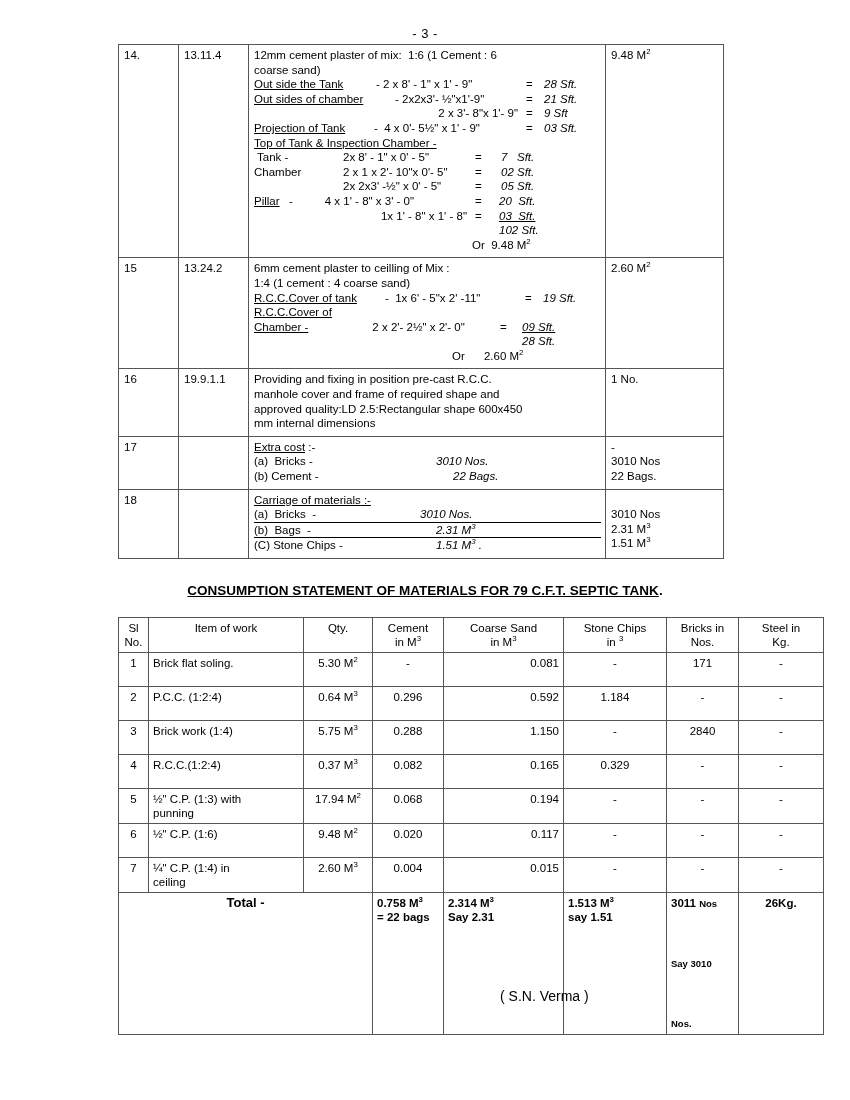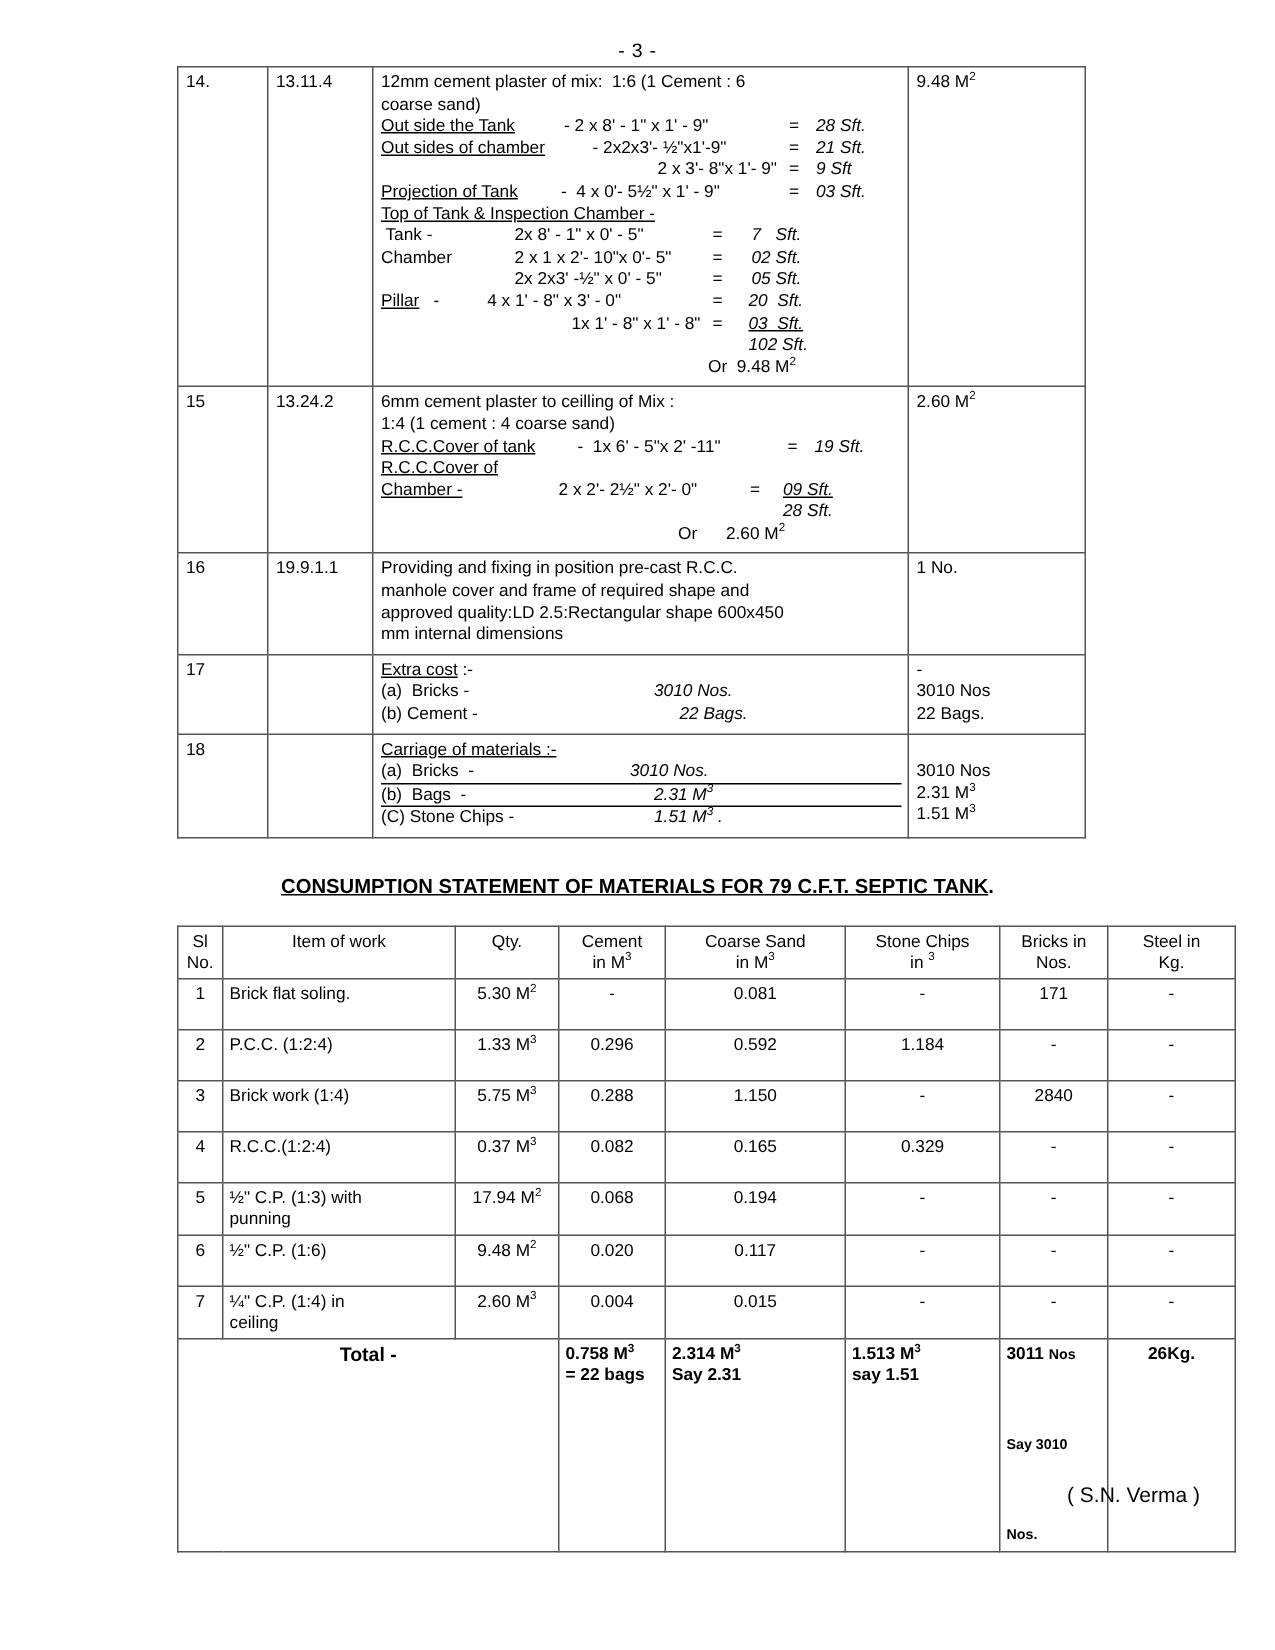--- a/index.html
+++ b/index.html
@@ -86,36 +86,36 @@
     border: 1px solid #555;
     padding: 3px 4px;
     line-height: 14px;
     font-weight: normal;
   }
   table.cons th { text-align: center; vertical-align: top; }
   .k-sl    { width: 30px;  text-align: center; vertical-align: top; }
   .k-item  { width: 155px; text-align: left;   vertical-align: top; }
   .k-qty   { width: 69px;  text-align: center; vertical-align: top; }
   .k-num   { width: 71px;  text-align: center; vertical-align: top; }
-  .k-cs    { width: 120px; text-align: center; vertical-align: top; }
+  .k-cs    { width: 120px; text-align: right; vertical-align: top; }
   .k-sc    { width: 103px; text-align: center; vertical-align: top; }
   .k-br    { width: 72px;  text-align: center; vertical-align: top; }
   .k-st    { width: 85px;  text-align: center; vertical-align: top; }
 
   tr.body-row td { height: 34px; }
   tr.total-row td { font-weight: bold; height: 47px; vertical-align: top; }
   .total-label { text-align: center; font-size: 13px; font-weight: bold; padding-top: 4px; }
   .small-nos { font-size: 9.5px; font-weight: bold; margin-top: 46px; }
 
   
   .sig {
     position: absolute;
     left: 500px; top: 985px;
     width: 300px;
-    text-align: right;
+    text-align: left;
     font-size: 14px;
     line-height: 23px;
   }
 </style>
 </head>
 <body>
 
 <div class="page">
 
   <div class="page-num">- 3 -</div>
@@ -377,21 +377,21 @@
         <td class="k-sc">-</td>
         <td class="k-br">171</td>
         <td class="k-st">-</td>
       </tr>
       <tr class="body-row">
         <td class="k-sl">2</td>
         <td class="k-item">
             <span class="ln">P.C.C. (1:2:4)</span>
             <span class="ln"></span>
           </td>
-        <td class="k-qty"><span>1.33 M</span><sup>3</sup></td>
+        <td class="k-qty"><span>0.64 M</span><sup>3</sup></td>
         <td class="k-num">0.296</td>
         <td class="k-cs">0.592</td>
         <td class="k-sc">1.184</td>
         <td class="k-br">-</td>
         <td class="k-st">-</td>
       </tr>
       <tr class="body-row">
         <td class="k-sl">3</td>
         <td class="k-item">
             <span class="ln">Brick work (1:4)</span>

